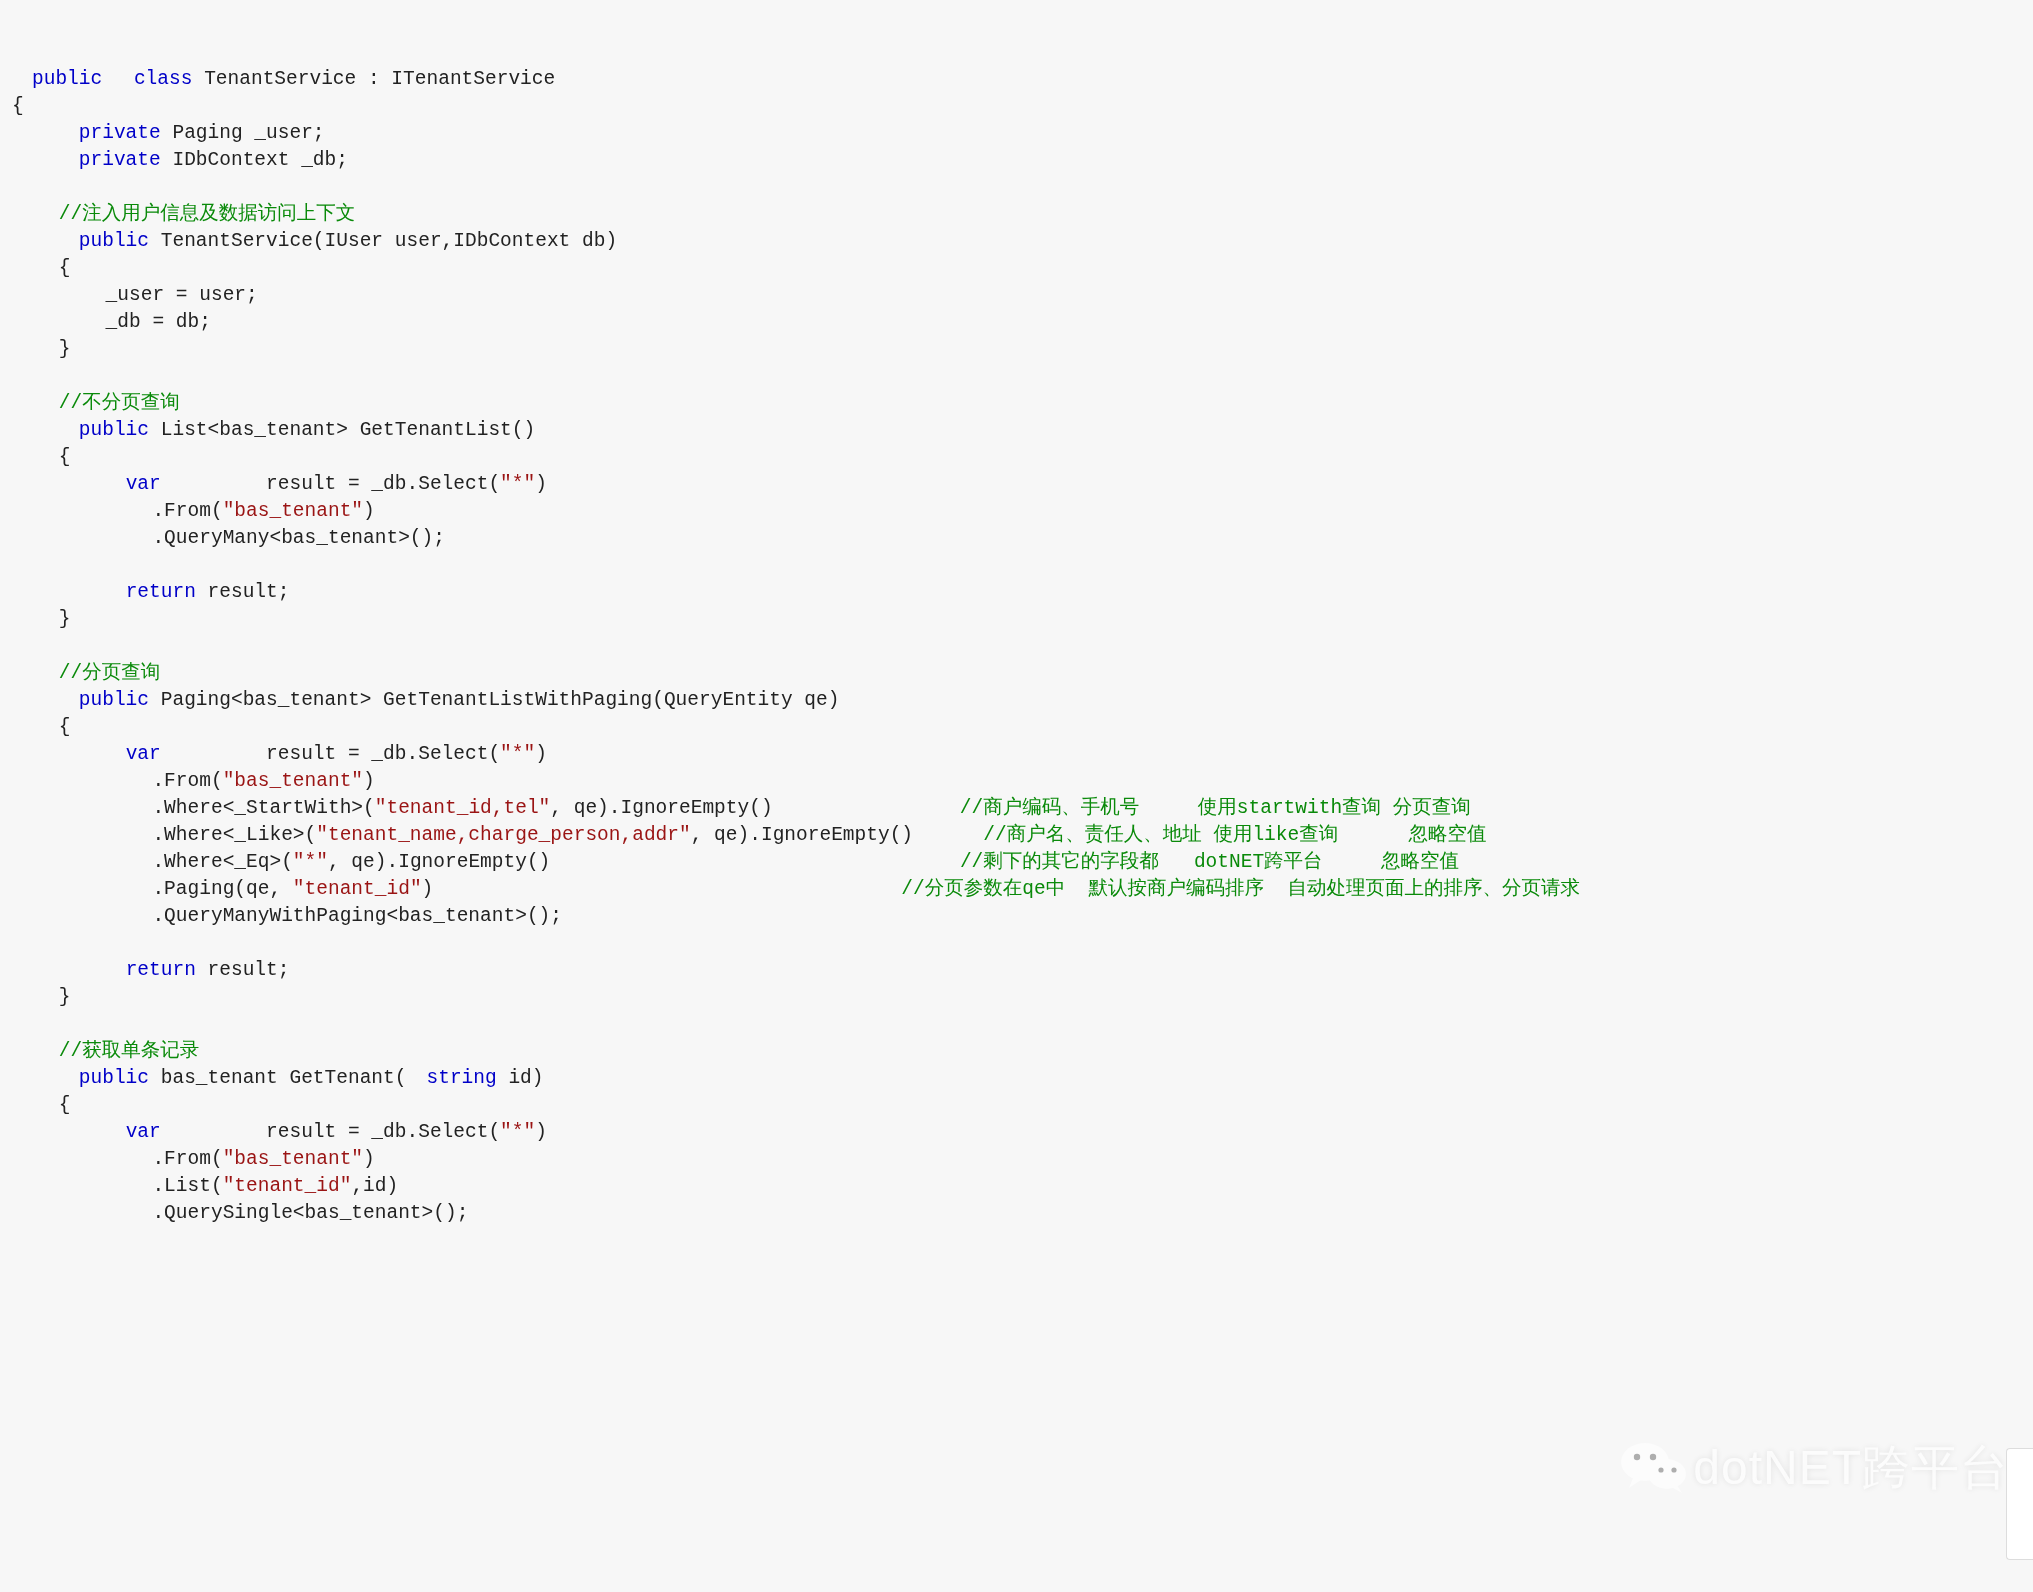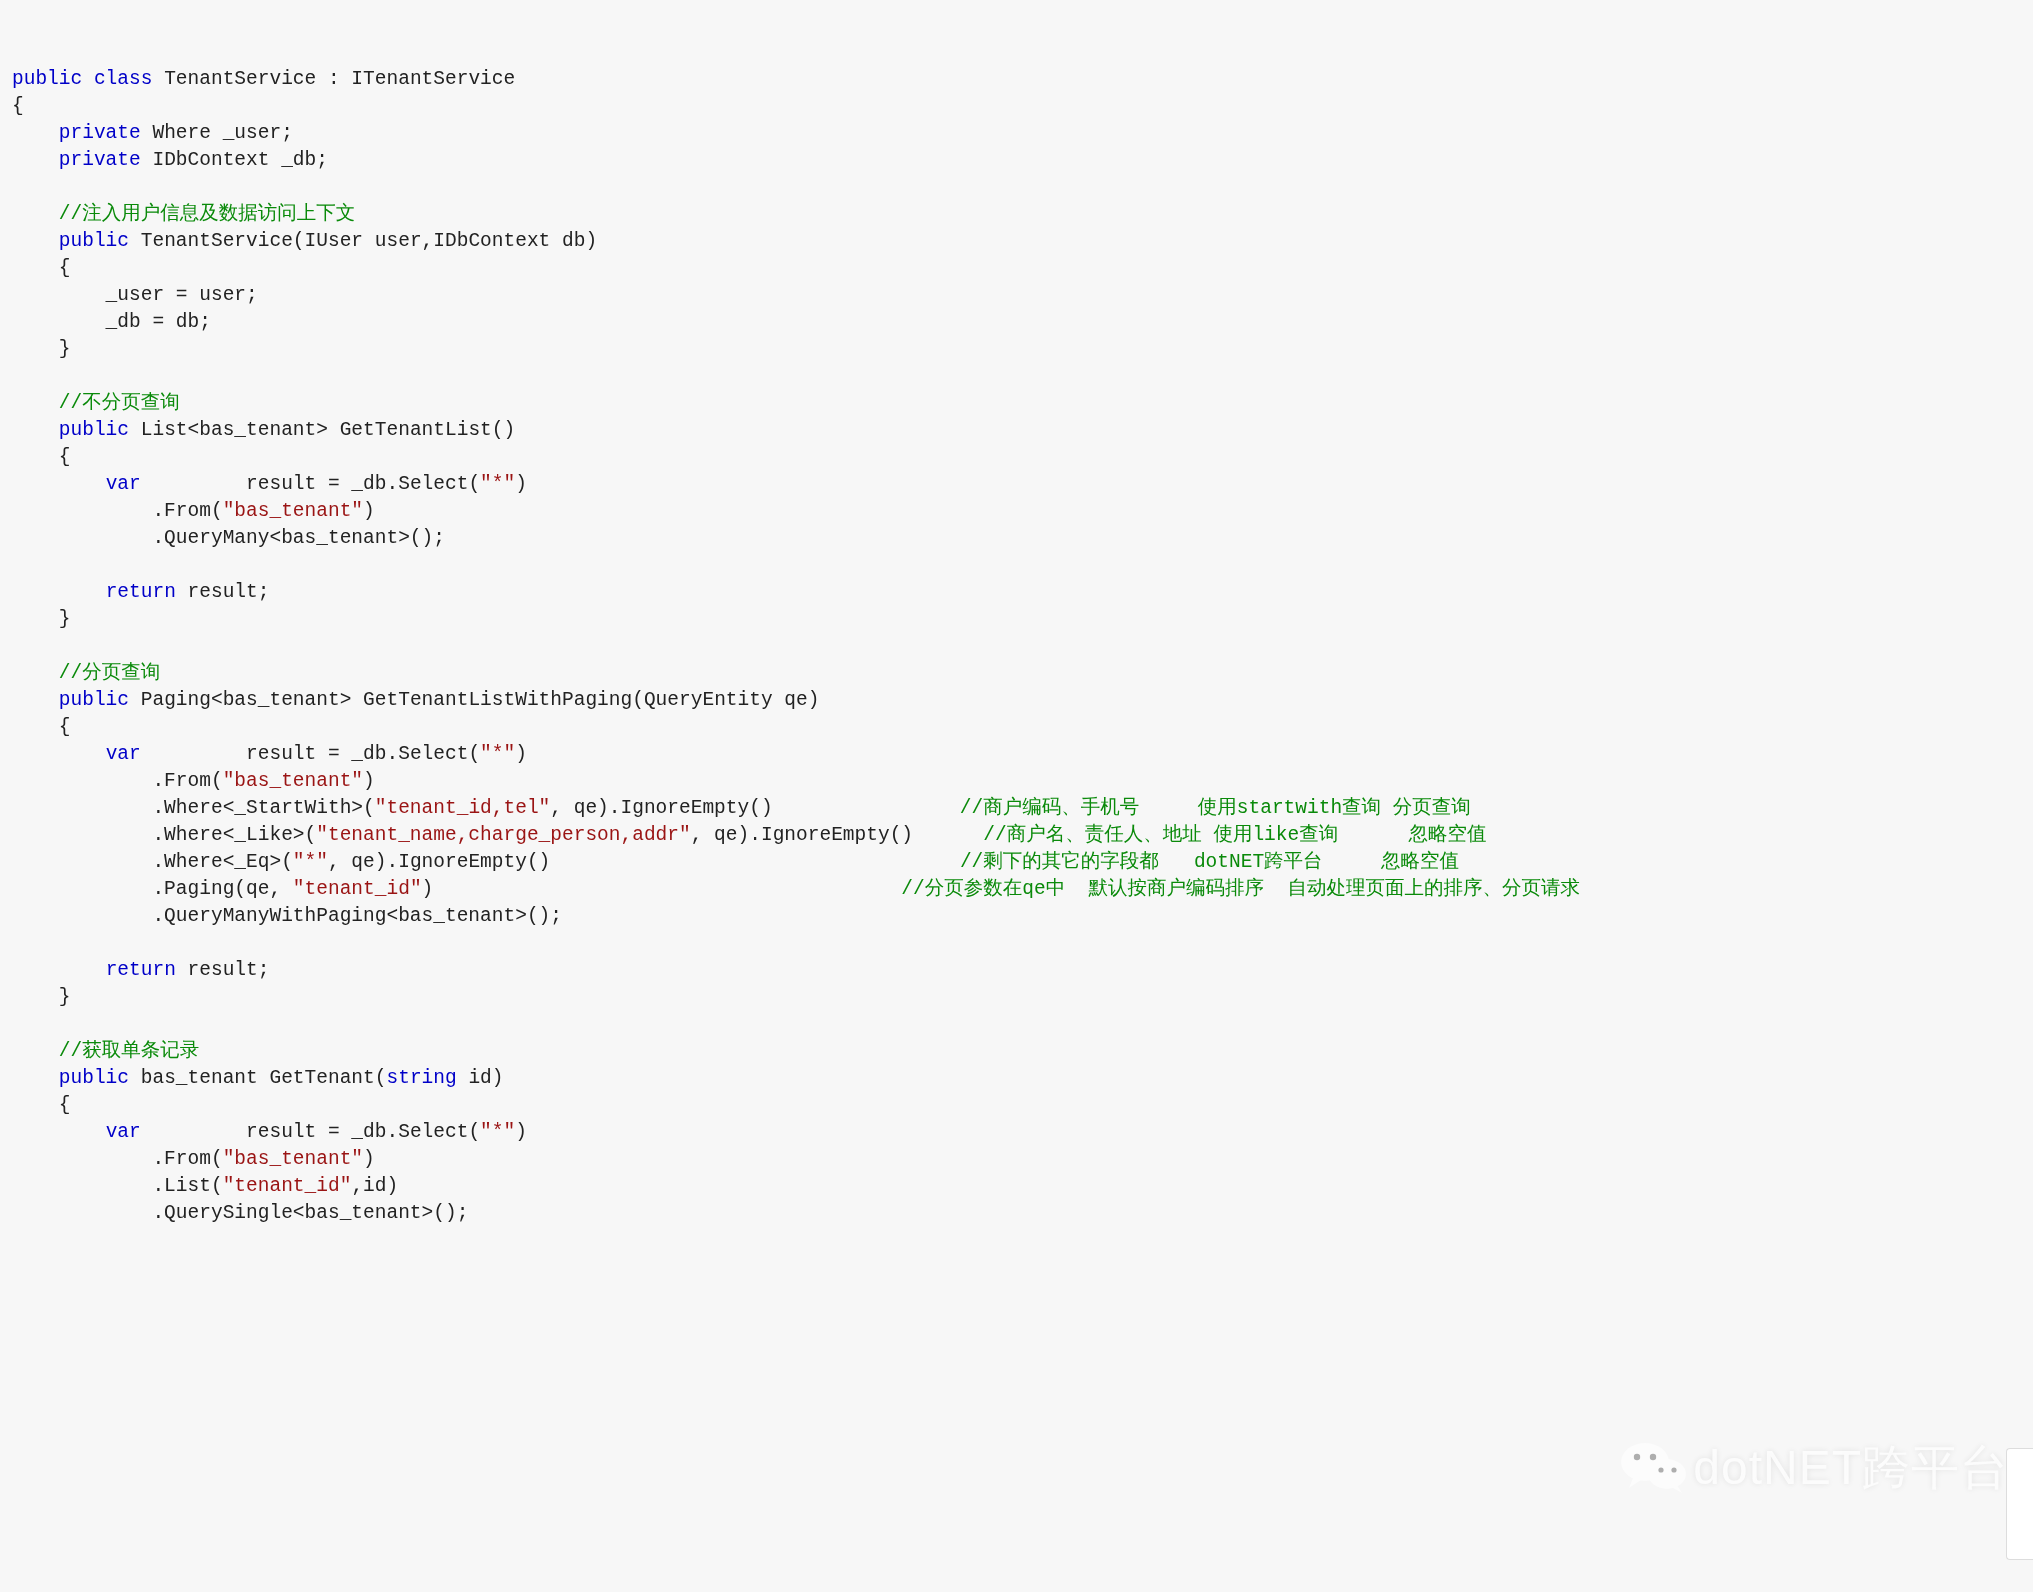--- a/index.html
+++ b/index.html
@@ -6,21 +6,21 @@
     margin: 0;
     padding: 12px;
     background: #f7f7f7;
     font-family: Consolas, "Courier New", monospace;
     font-size: 19.5px;
     line-height: 27px;
     color: #222;
     white-space: pre;
     overflow-x: auto;
   }
-  .kw  { color: #0000c8; }   
+  .kw  { color: #0000c8; margin-left: 20px; }   
   .cm  { color: #0a8a0a; text-align: right; }   
   .st  { color: #9a1414; }   
   .watermark {
     position: fixed;
     right: 24px;
     bottom: 42px;
     display: flex;
     align-items: center;
     gap: 4px;
     opacity: 0.65;
@@ -46,21 +46,21 @@
     border: 1px solid #ddd;
     border-right: none;
     border-radius: 4px 0 0 4px;
   }
 </style>
 </head>
 <body>
 
 <span><span class="kw">public</span> <span class="kw">class</span><span> TenantService : ITenantService</span>
 <span>{</span>
-    <span class="kw">private</span><span> Where _user;</span>
+    <span class="kw">private</span><span> Paging _user;</span>
     <span class="kw">private</span><span> IDbContext _db;</span>
 
     <span class="cm">//注入用户信息及数据访问上下文</span>
     <span class="kw">public</span><span> TenantService(IUser user,IDbContext db)</span>
     <span>{</span>
 <span>        _user = user;</span>
 <span>        _db = db;</span>
     <span>}</span>
 
     <span class="cm">//不分页查询</span>

